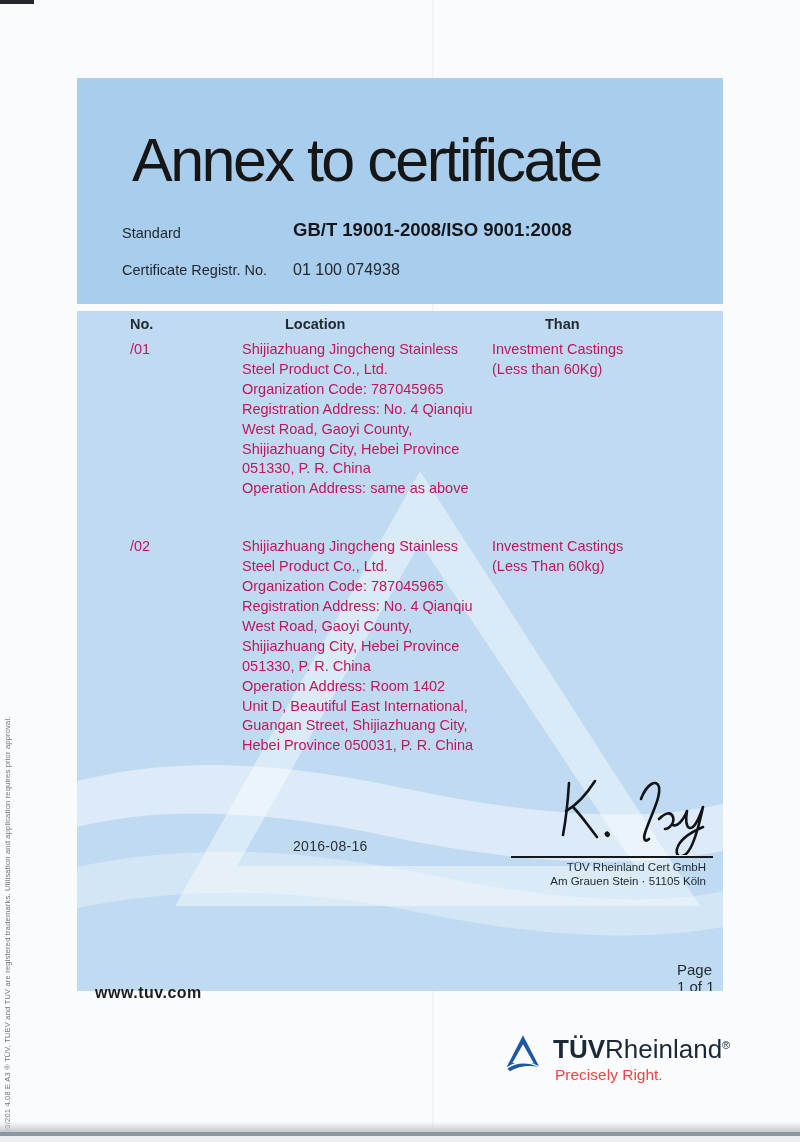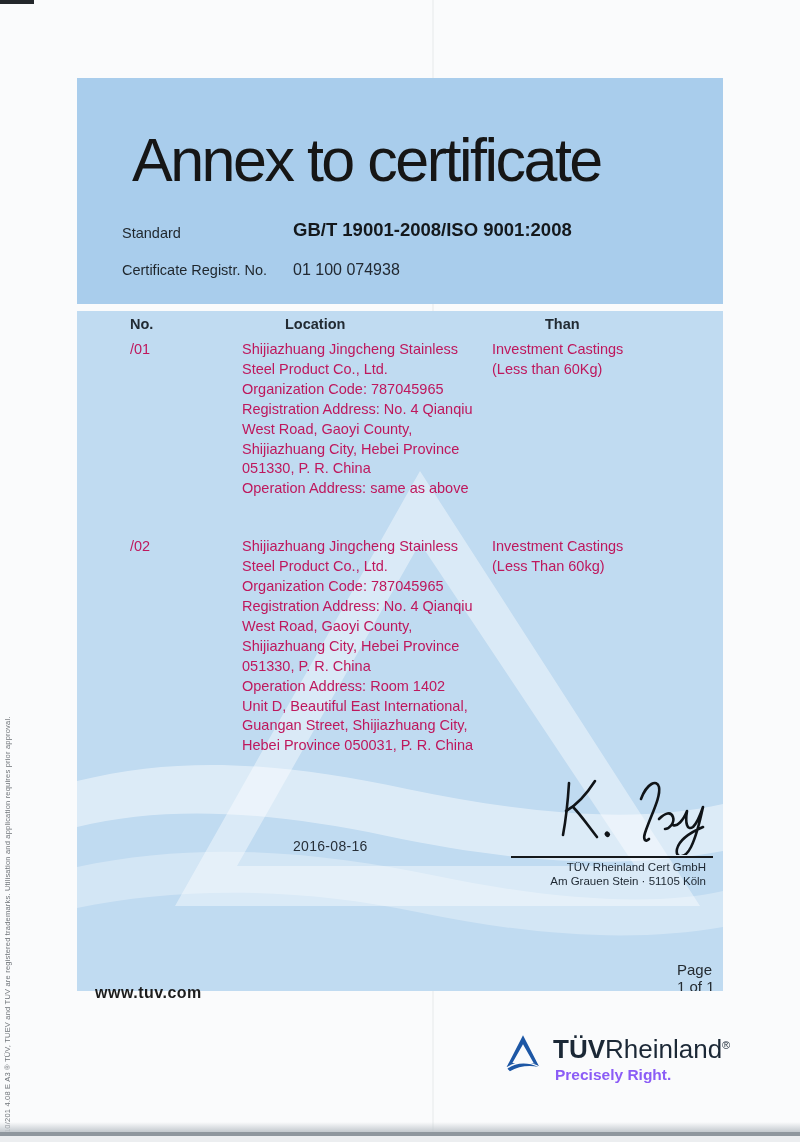--- a/index.html
+++ b/index.html
@@ -51,21 +51,21 @@
           font-size:11.5px;line-height:13.5px;color:#1d2731;}
   .page-indicator{position:absolute;left:556px;top:650px;font-size:15px;color:#242b31;margin-left:44px;}
 
   
   .website{position:absolute;left:95px;top:984px;font-size:16px;font-weight:700;color:#1d1d1d;letter-spacing:0.5px;}
   .logo-tri{position:absolute;left:505px;top:1033px;}
   .brand{position:absolute;left:553px;top:1036px;color:#1b2836;line-height:1;}
   .brand .tuv{font-size:26px;font-weight:700;}
   .brand .rl{font-size:26px;font-weight:400;}
   .brand .reg{font-size:11px;vertical-align:9px;}
-  .tagline{position:absolute;left:555px;top:1066px;font-size:15.5px;font-weight:700;color:#8b5cf6;}
+  .tagline{position:absolute;left:555px;top:1066px;font-size:15.5px;font-weight:400;color:#ef4444;}
 </style>
 </head>
 <body>
 
 <div class="scan">
 
   <div class="top-mark"></div>
   <div class="crease"></div>
 
   <div class="side-note">10/201 4.08 E A3  ®  TÜV, TUEV and TUV are registered trademarks. Utilisation and application requires prior approval.</div>

